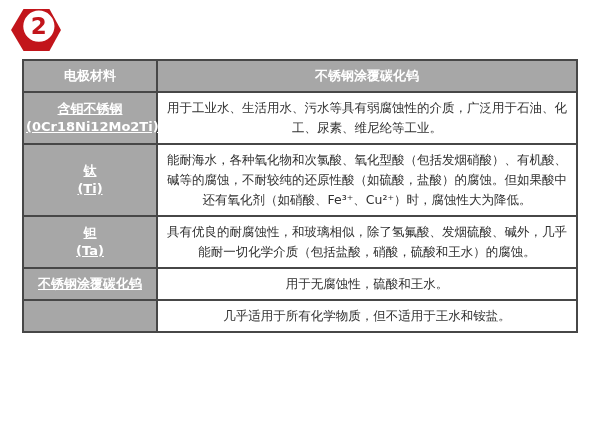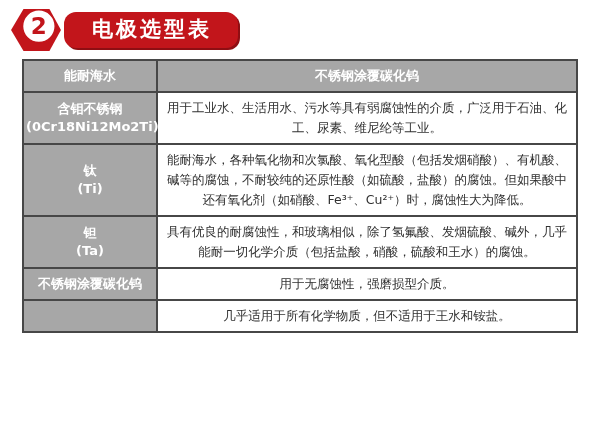--- a/index.html
+++ b/index.html
@@ -65,20 +65,21 @@
   .col-mat{width:124px;}
   .mat-cell{
     background:var(--cell-gray);
     color:#ffffff;
     text-align:center;
     vertical-align:middle;
     font-size:13px;
     font-weight:bold;
     line-height:1.35;
     padding:3px 2px;
+    text-decoration:underline;
   }
   .desc-cell{
     background:#ffffff;
     color:var(--text);
     font-size:12.5px;
     font-weight:500;
     line-height:1.6;
     padding:5px 9px;
     text-align:center;
     vertical-align:middle;
@@ -90,29 +91,26 @@
 <div class="page">
 
   <div class="header">
     <div class="badge">
       <svg viewBox="0 0 54 50">
         <polygon points="1,25 14,3 41,3 53,25 41,47 14,47" fill="#c2151b"></polygon>
         <circle cx="30" cy="21" r="17" fill="#ffffff" stroke="#c2151b" stroke-width="1.5"></circle>
         <text x="30" y="29.5" text-anchor="middle" font-size="24" font-weight="bold" fill="#c2151b">2</text>
       </svg>
     </div>
-    <div class="title-pill">
-      <span>电极选型表</span>
-    </div>
   </div>
 
   <table class="etable">
     <thead>
       <tr>
-        <th class="col-mat">能耐海水</th>
+        <th class="col-mat">电极材料</th>
         <th class="col-desc">不锈钢涂覆碳化钨</th>
       </tr>
     </thead>
     <tbody id="table-body">
   <tr>
     <td class="mat-cell">
       <div class="mat-name">含钼不锈钢</div>
       <div class="mat-sub">(0Cr18Ni12Mo2Ti)</div>
     </td>
     <td class="desc-cell">用于工业水、生活用水、污水等具有弱腐蚀性的介质，广泛用于石油、化工、尿素、维尼纶等工业。</td>
@@ -134,21 +132,21 @@
       <div class="mat-sub">(Ta)</div>
     </td>
     <td class="desc-cell">具有优良的耐腐蚀性，和玻璃相似，除了氢氟酸、发烟硫酸、碱外，几乎能耐一切化学介质（包括盐酸，硝酸，硫酸和王水）的腐蚀。</td>
   </tr>
 
   <tr>
     <td class="mat-cell">
       <div class="mat-name">不锈钢涂覆碳化钨</div>
 
     </td>
-    <td class="desc-cell">用于无腐蚀性，强磨损型介质。</td>
+    <td class="desc-cell">用于无腐蚀性，硫酸和王水。</td>
   </tr>
 
   <tr>
     <td class="mat-cell">
       
       
     </td>
     <td class="desc-cell">几乎适用于所有化学物质，但不适用于王水和铵盐。</td>
   </tr>
 </tbody>

